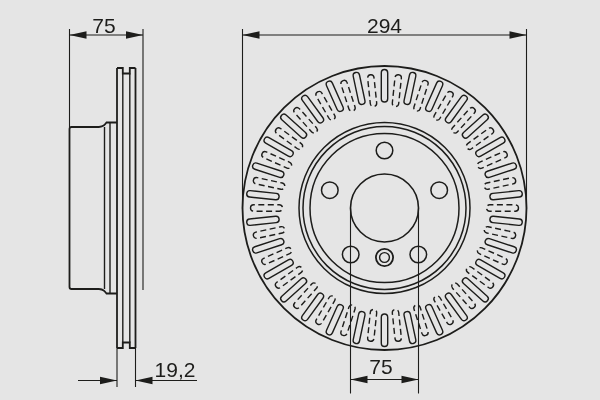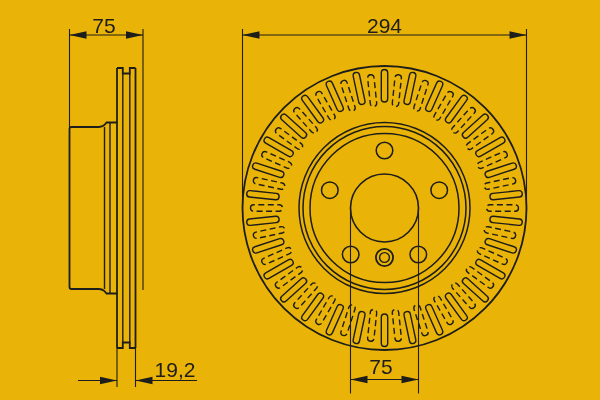--- a/index.html
+++ b/index.html
@@ -1,16 +1,16 @@
 <!DOCTYPE html>
 <html><head>
 <meta charset="utf-8">
 <style>
   html,body{margin:0;padding:0;background:#ffffff;}
-  .stage{position:relative;width:600px;height:400px;background:#eab308;overflow:hidden;
+  .stage{position:relative;width:600px;height:400px;background:#e5e5e5;overflow:hidden;
          font-family:"Liberation Sans", sans-serif;}
   svg{display:block;}
   .ln{stroke:#1d1d1b;fill:none;stroke-linecap:butt;}
   .w18{stroke-width:1.8;}
   .w16{stroke-width:1.6;}
   .w15{stroke-width:1.5;}
   .w14{stroke-width:1.4;}
   .w11{stroke-width:1.1;}
   .filled{fill:#1d1d1b;stroke:none;}
   text.dim{font-family:"Liberation Sans", sans-serif;font-size:21px;fill:#1d1d1b;text-anchor:middle;}

